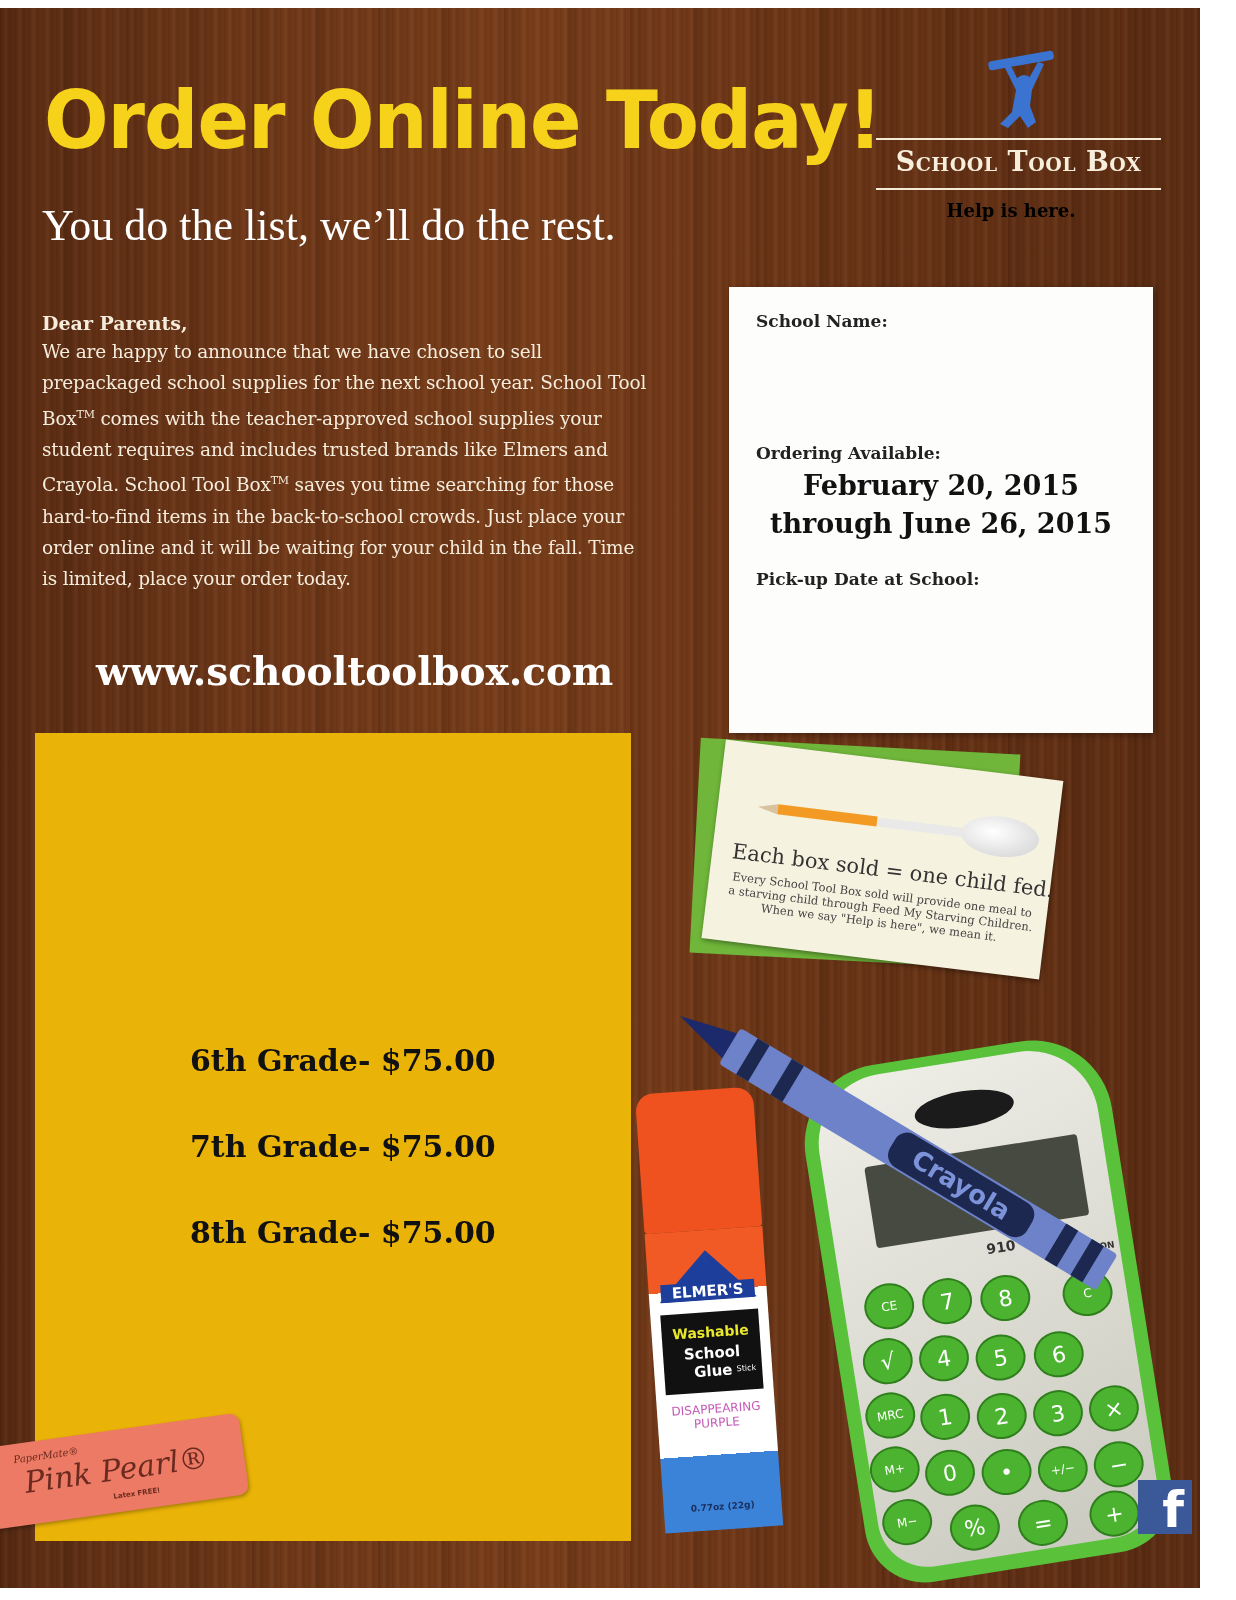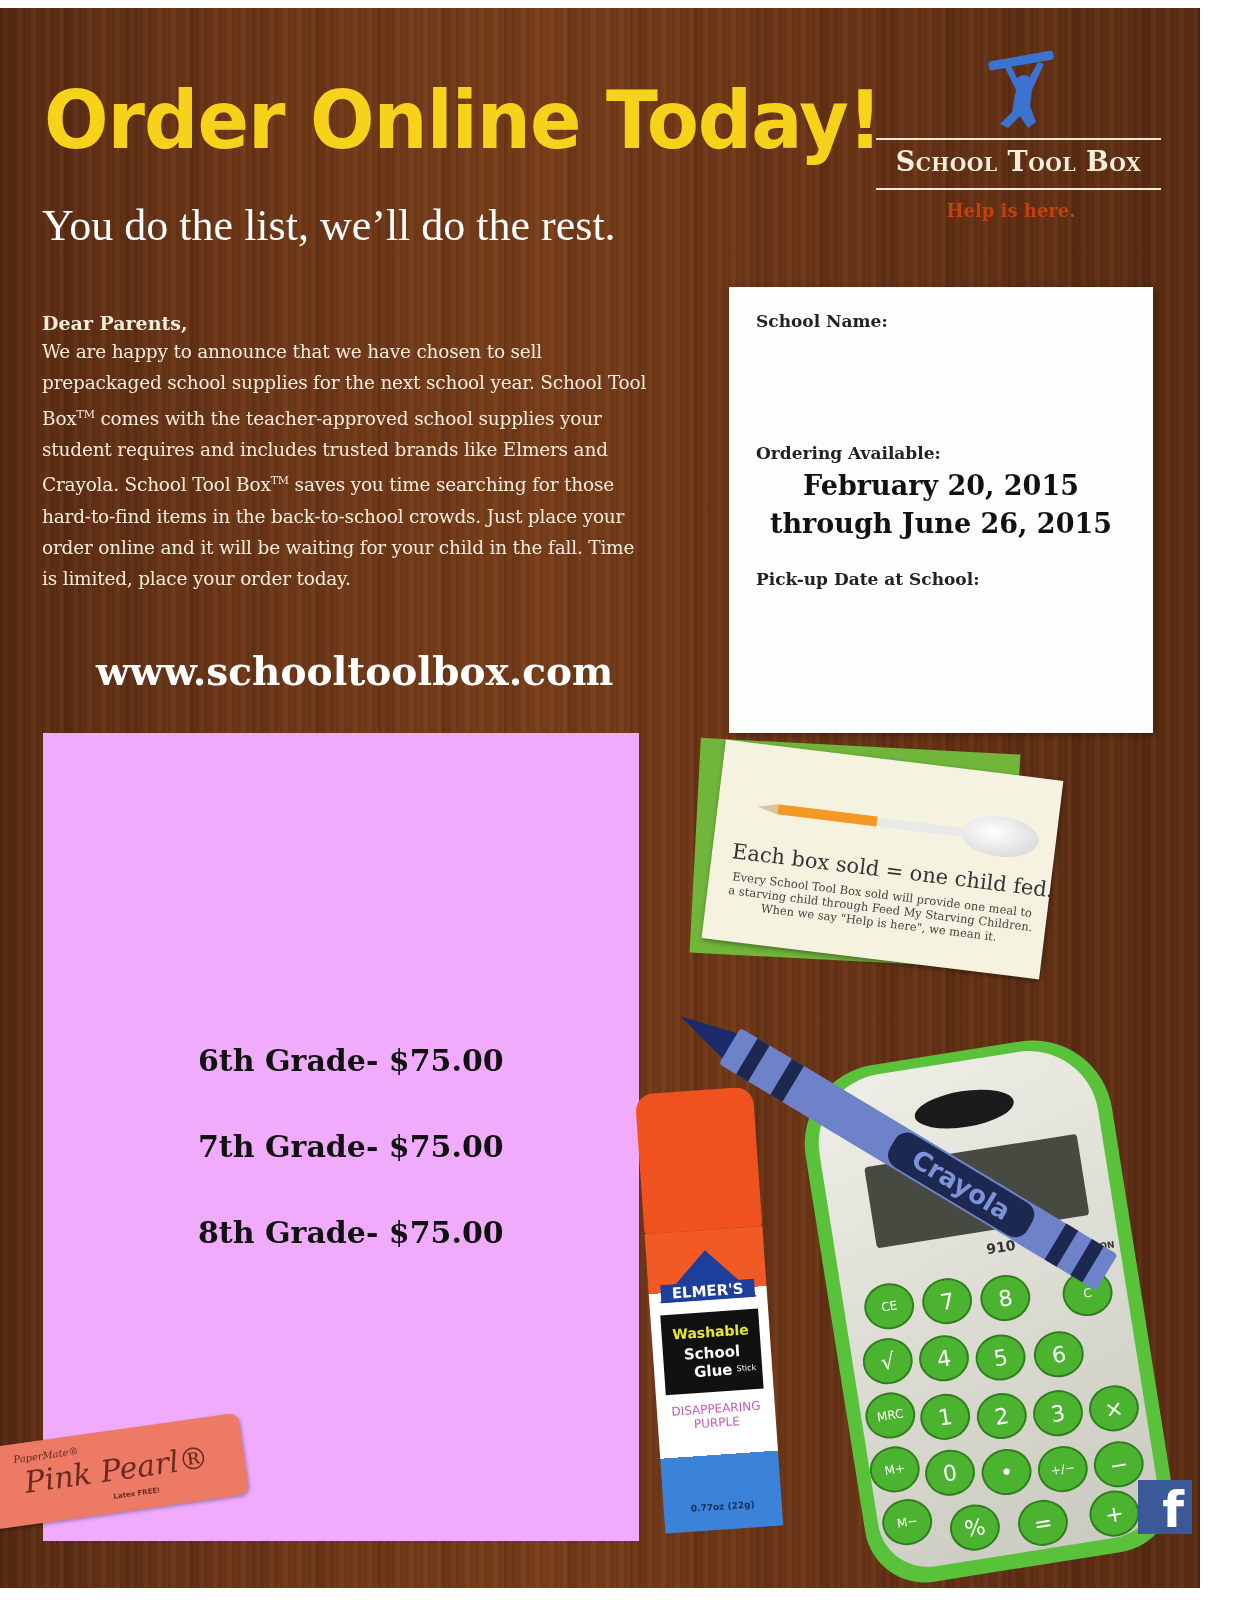--- a/index.html
+++ b/index.html
@@ -24,21 +24,21 @@
     font-family: Liberation Serif, serif; font-size: 44px; color: #ffffff; font-weight: normal; white-space: nowrap;
   }
   .logo { position: absolute; left: 876px; top: 50px; width: 285px; height: 180px; }
   .logo .rule { position: absolute; left: 0; width: 285px; height: 2px; background: #f3ead8; }
   .logo .brand {
     position: absolute; left: 0; top: 96px; width: 285px; text-align: center;
     font-family: "DejaVu Serif", serif; font-size: 27px; font-weight: bold; color: #f7eedc; font-variant: small-caps; letter-spacing: 0.5px;
   }
   .logo .help {
     position: absolute; left: 0; top: 150px; width: 270px; text-align: center;
-    font-family: "DejaVu Serif", serif; font-size: 18px; font-weight: bold; color: #c2410c;
+    font-family: "DejaVu Serif", serif; font-size: 18px; font-weight: bold; color: #000000;
   }
   .logo svg { position: absolute; left: 110px; top: 0; }
   .letter { position: absolute; left: 42px; top: 312px; width: 610px; color: #f6ecdc; }
   .letter .greet { font-family: "DejaVu Serif", serif; font-weight: bold; font-size: 19px; margin: 0 0 2px 0; }
   .letter .body { font-family: "DejaVu Serif", serif; font-size: 18.5px; line-height: 31.3px; margin: 0; letter-spacing: -0.2px; }
   .letter sup { font-size: 11px; }
   .url {
     position: absolute; left: 96px; top: 648px; font-family: "DejaVu Serif", serif; font-weight: bold;
     font-size: 39px; color: #ffffff; text-decoration: none;
   }
@@ -52,21 +52,21 @@
     position: absolute; left: 714px; top: 738px; width: 350px; height: 205px; transform: rotate(7deg); transform-origin: top left;
   }
   .note .green { position: absolute; left: -6px; top: -10px; width: 320px; height: 215px; background: #6fb63a; transform: rotate(-4deg); }
   .note .card { position: absolute; left: 12px; top: 0; width: 340px; height: 200px; background: #f6f2e0; box-shadow: 1px 2px 5px rgba(0,0,0,0.4); }
   .note .head { position: absolute; left: 20px; top: 98px; font-family: "DejaVu Serif", serif; font-size: 21px; color: #333; white-space: nowrap; }
   .note .small { position: absolute; left: 14px; top: 128px; width: 320px; text-align: center; font-family: "DejaVu Serif", serif; font-size: 11.5px; color: #444; line-height: 14px; }
   .note .pencil { position: absolute; left: 60px; top: 58px; width: 100px; height: 10px; background: #f39a25; }
   .note .pencil-tip { position: absolute; left: 40px; top: 58px; width: 0; height: 0; border-top: 5px solid transparent; border-bottom: 5px solid transparent; border-right: 20px solid #d8c3a0; }
   .note .spoon-handle { position: absolute; left: 160px; top: 59px; width: 95px; height: 9px; background: #e9e9e9; border-radius: 4px; }
   .note .spoon-bowl { position: absolute; left: 245px; top: 43px; width: 78px; height: 40px; background: radial-gradient(ellipse at 40% 40%, #ffffff, #cfcfcf); border-radius: 50%; }
-  .price-box { position: absolute; left: 43px; top: 733px; width: 596px; height: 808px; background: #f0abfc; }
+  .price-box { position: absolute; left: 35px; top: 733px; width: 596px; height: 808px; background: #eab308; }
   .price-row { position: absolute; left: 155px; font-family: "DejaVu Serif", serif; font-weight: bold; font-size: 30px; color: #111; white-space: nowrap; }
   .eraser {
     position: absolute; left: -10px; top: 1430px; width: 255px; height: 82px; background: #ec7a64;
     transform: rotate(-8deg); border-radius: 4px 10px 10px 4px; box-shadow: 1px 2px 4px rgba(0,0,0,0.3);
   }
   .eraser .brand { position: absolute; left: 26px; top: 10px; font-family: "DejaVu Serif", serif; font-style: italic; font-size: 10px; color: #6a2a20; }
   .eraser .name { position: absolute; left: 34px; top: 22px; font-family: "DejaVu Serif", serif; font-style: italic; font-size: 30px; color: #6a2a20; }
   .eraser .latex { position: absolute; left: 120px; top: 62px; font-family: "DejaVu Sans", sans-serif; font-weight: bold; font-size: 7px; color: #6a2a20; }
   .glue { position: absolute; left: 650px; top: 1090px; width: 118px; height: 440px; transform: rotate(-4deg); }
   .glue .cap { position: absolute; left: 0; top: 0; width: 118px; height: 140px; background: #f0521f; border-radius: 18px 18px 4px 4px; }

